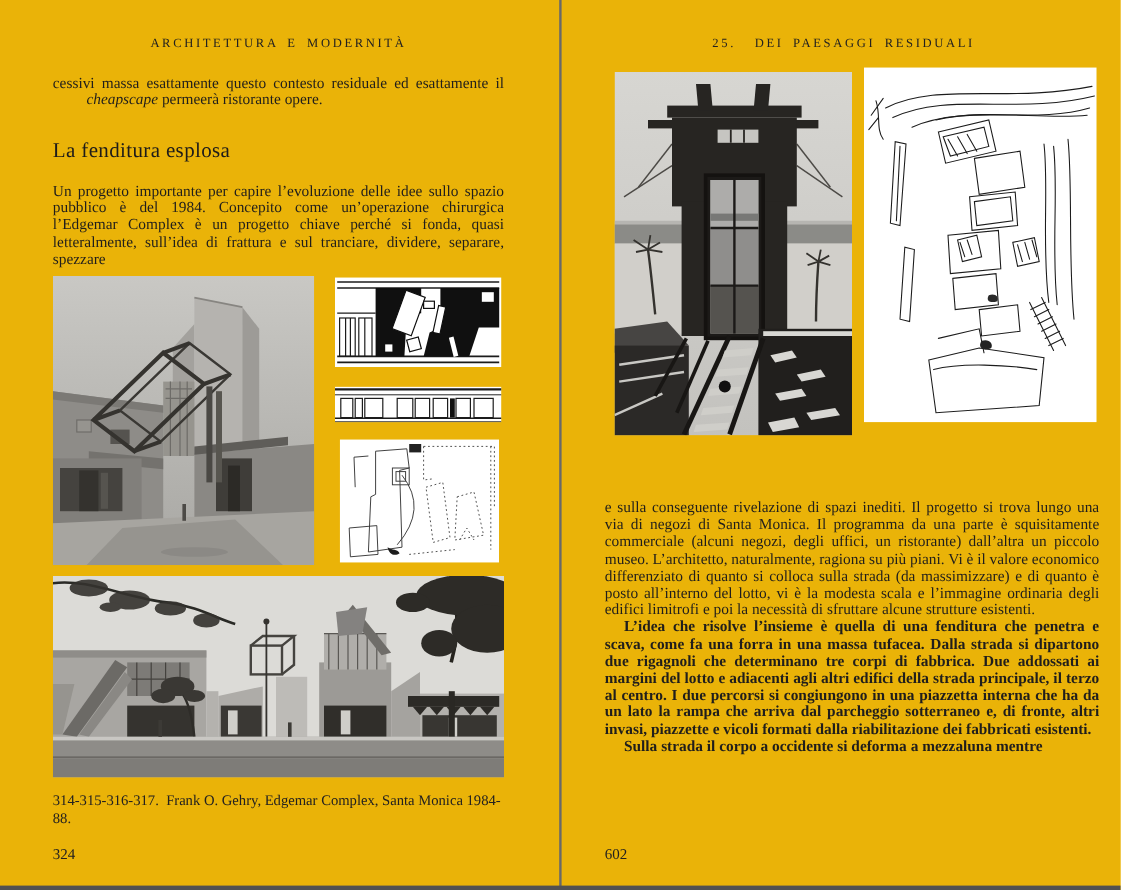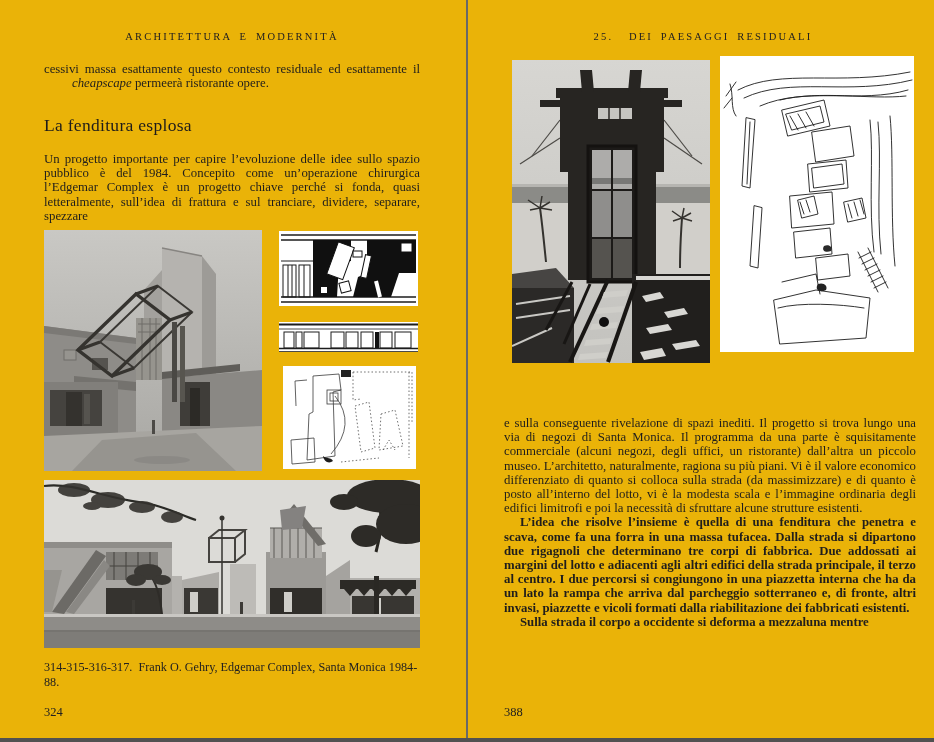--- a/index.html
+++ b/index.html
@@ -431,17 +431,17 @@
 
     <div class="caption rp-captions">
     </div>
 
     <div class="rp-body">
       <p>e sulla conseguente rivelazione di spazi inediti. Il progetto si trova lungo una via di negozi di Santa Monica. Il programma da una parte è squisitamente commerciale (alcuni negozi, degli uffici, un ristorante) dall’altra un piccolo museo. L’architetto, naturalmente, ragiona su più piani. Vi è il valore economico differenziato di quanto si colloca sulla strada (da massimizzare) e di quanto è posto all’interno del lotto, vi è la modesta scala e l’immagine ordinaria degli edifici limitrofi e poi la necessità di sfruttare alcune strutture esistenti.</p>
       <p class="indent">L’idea che risolve l’insieme è quella di una fenditura che penetra e scava, come fa una forra in una massa tufacea. Dalla strada si dipartono due rigagnoli che determinano tre corpi di fabbrica. Due addossati ai margini del lotto e adiacenti agli altri edifici della strada principale, il terzo al centro. I due percorsi si congiungono in una piazzetta interna che ha da un lato la rampa che arriva dal parcheggio sotterraneo e, di fronte, altri invasi, piazzette e vicoli formati dalla riabilitazione dei fabbricati esistenti.</p>
       <p class="indent">Sulla strada il corpo a occidente si deforma a mezzaluna mentre</p>
     </div>
 
-    <div class="pagenum">388</div>
+    <div class="pagenum">602</div>
   </section>
 
   <div class="bottom-bar"></div>
 </div>
 
 </body></html>

